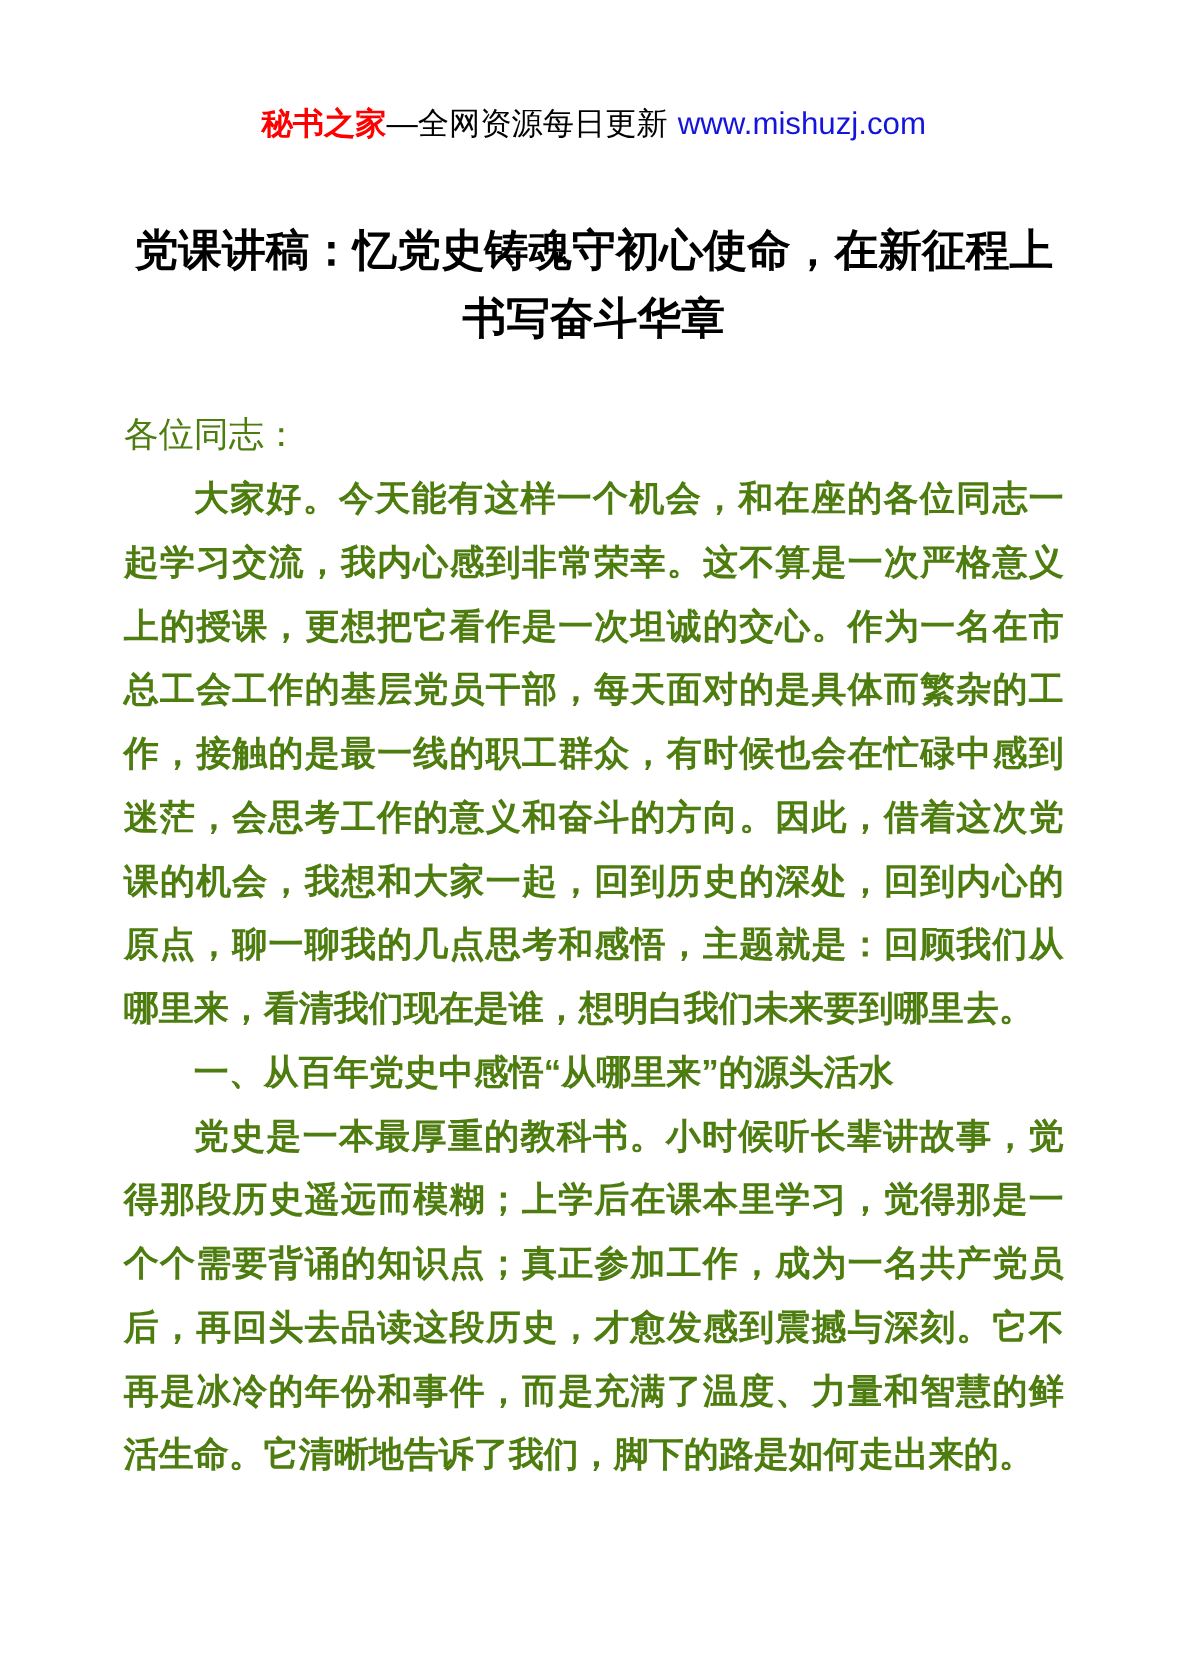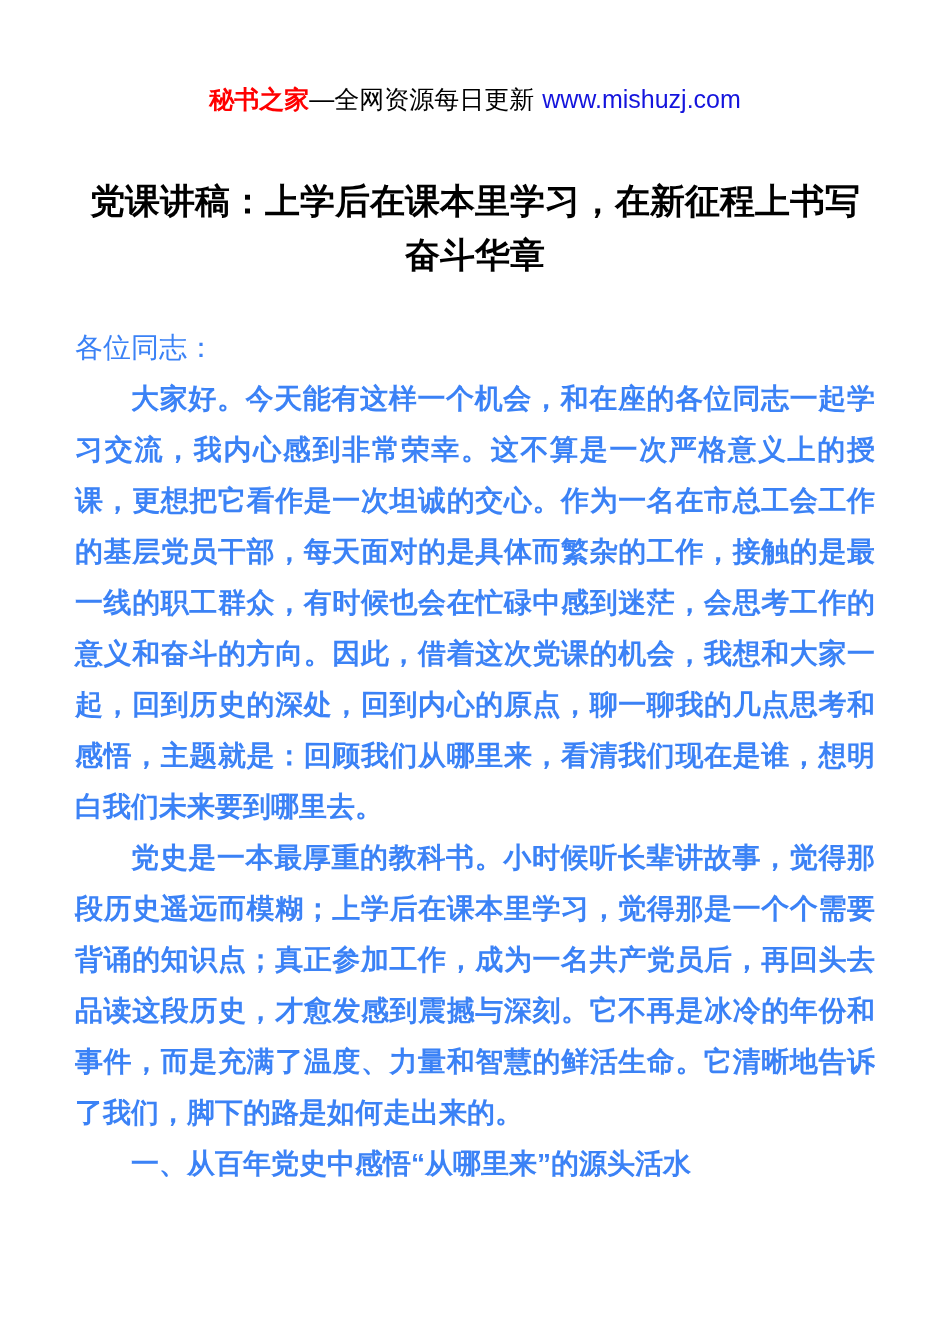--- a/index.html
+++ b/index.html
@@ -8,21 +8,21 @@
     position: relative;
     width: 950px;
     height: 1344px;
     margin: 0 auto;
     background: #ffffff;
     font-family: "Liberation Sans", "DejaVu Sans", sans-serif;
     color: #000000;
     overflow: hidden;
   }
   .content {
-    padding: 0 75px;
+    padding: 0 99px;
   }
   .doc-header {
     padding-top: 84px;
     text-align: center;
     font-size: 25px;
     line-height: 30px;
     white-space: nowrap;
   }
   .brand {
     color: #ff0000;
@@ -41,43 +41,43 @@
     line-height: 54px;
     font-weight: bold;
     text-align: center;
     color: #000000;
   }
   .doc-body {
     margin-top: 40px;
     font-size: 28px;
     line-height: 51px;
     text-align: justify;
-    color: #3b82f6;
+    color: #4d7c0f;
   }
   .doc-body p {
     margin: 0;
   }
   .indent {
     text-indent: 2em;
     font-weight: bold;
   }
 </style>
 </head>
 <body>
 
 <div class="page">
   <div class="content">
 
     <div class="doc-header">
       <span class="brand">秘书之家</span><span class="tagline">—全网资源每日更新</span><span class="site-url">www.mishuzj.com</span>
     </div>
 
-    <h1 class="doc-title">党课讲稿：上学后在课本里学习，在新征程上书写奋斗华章</h1>
+    <h1 class="doc-title">党课讲稿：忆党史铸魂守初心使命，在新征程上书写奋斗华章</h1>
 
     <div class="doc-body">
       <p>各位同志：</p>
       <p class="indent">大家好。今天能有这样一个机会，和在座的各位同志一起学习交流，我内心感到非常荣幸。这不算是一次严格意义上的授课，更想把它看作是一次坦诚的交心。作为一名在市总工会工作的基层党员干部，每天面对的是具体而繁杂的工作，接触的是最一线的职工群众，有时候也会在忙碌中感到迷茫，会思考工作的意义和奋斗的方向。因此，借着这次党课的机会，我想和大家一起，回到历史的深处，回到内心的原点，聊一聊我的几点思考和感悟，主题就是：回顾我们从哪里来，看清我们现在是谁，想明白我们未来要到哪里去。</p>
+      <p class="indent">一、从百年党史中感悟“从哪里来”的源头活水</p>
       <p class="indent">党史是一本最厚重的教科书。小时候听长辈讲故事，觉得那段历史遥远而模糊；上学后在课本里学习，觉得那是一个个需要背诵的知识点；真正参加工作，成为一名共产党员后，再回头去品读这段历史，才愈发感到震撼与深刻。它不再是冰冷的年份和事件，而是充满了温度、力量和智慧的鲜活生命。它清晰地告诉了我们，脚下的路是如何走出来的。</p>
-      <p class="indent">一、从百年党史中感悟“从哪里来”的源头活水</p>
     </div>
 
   </div>
 </div>
 
 </body></html>

